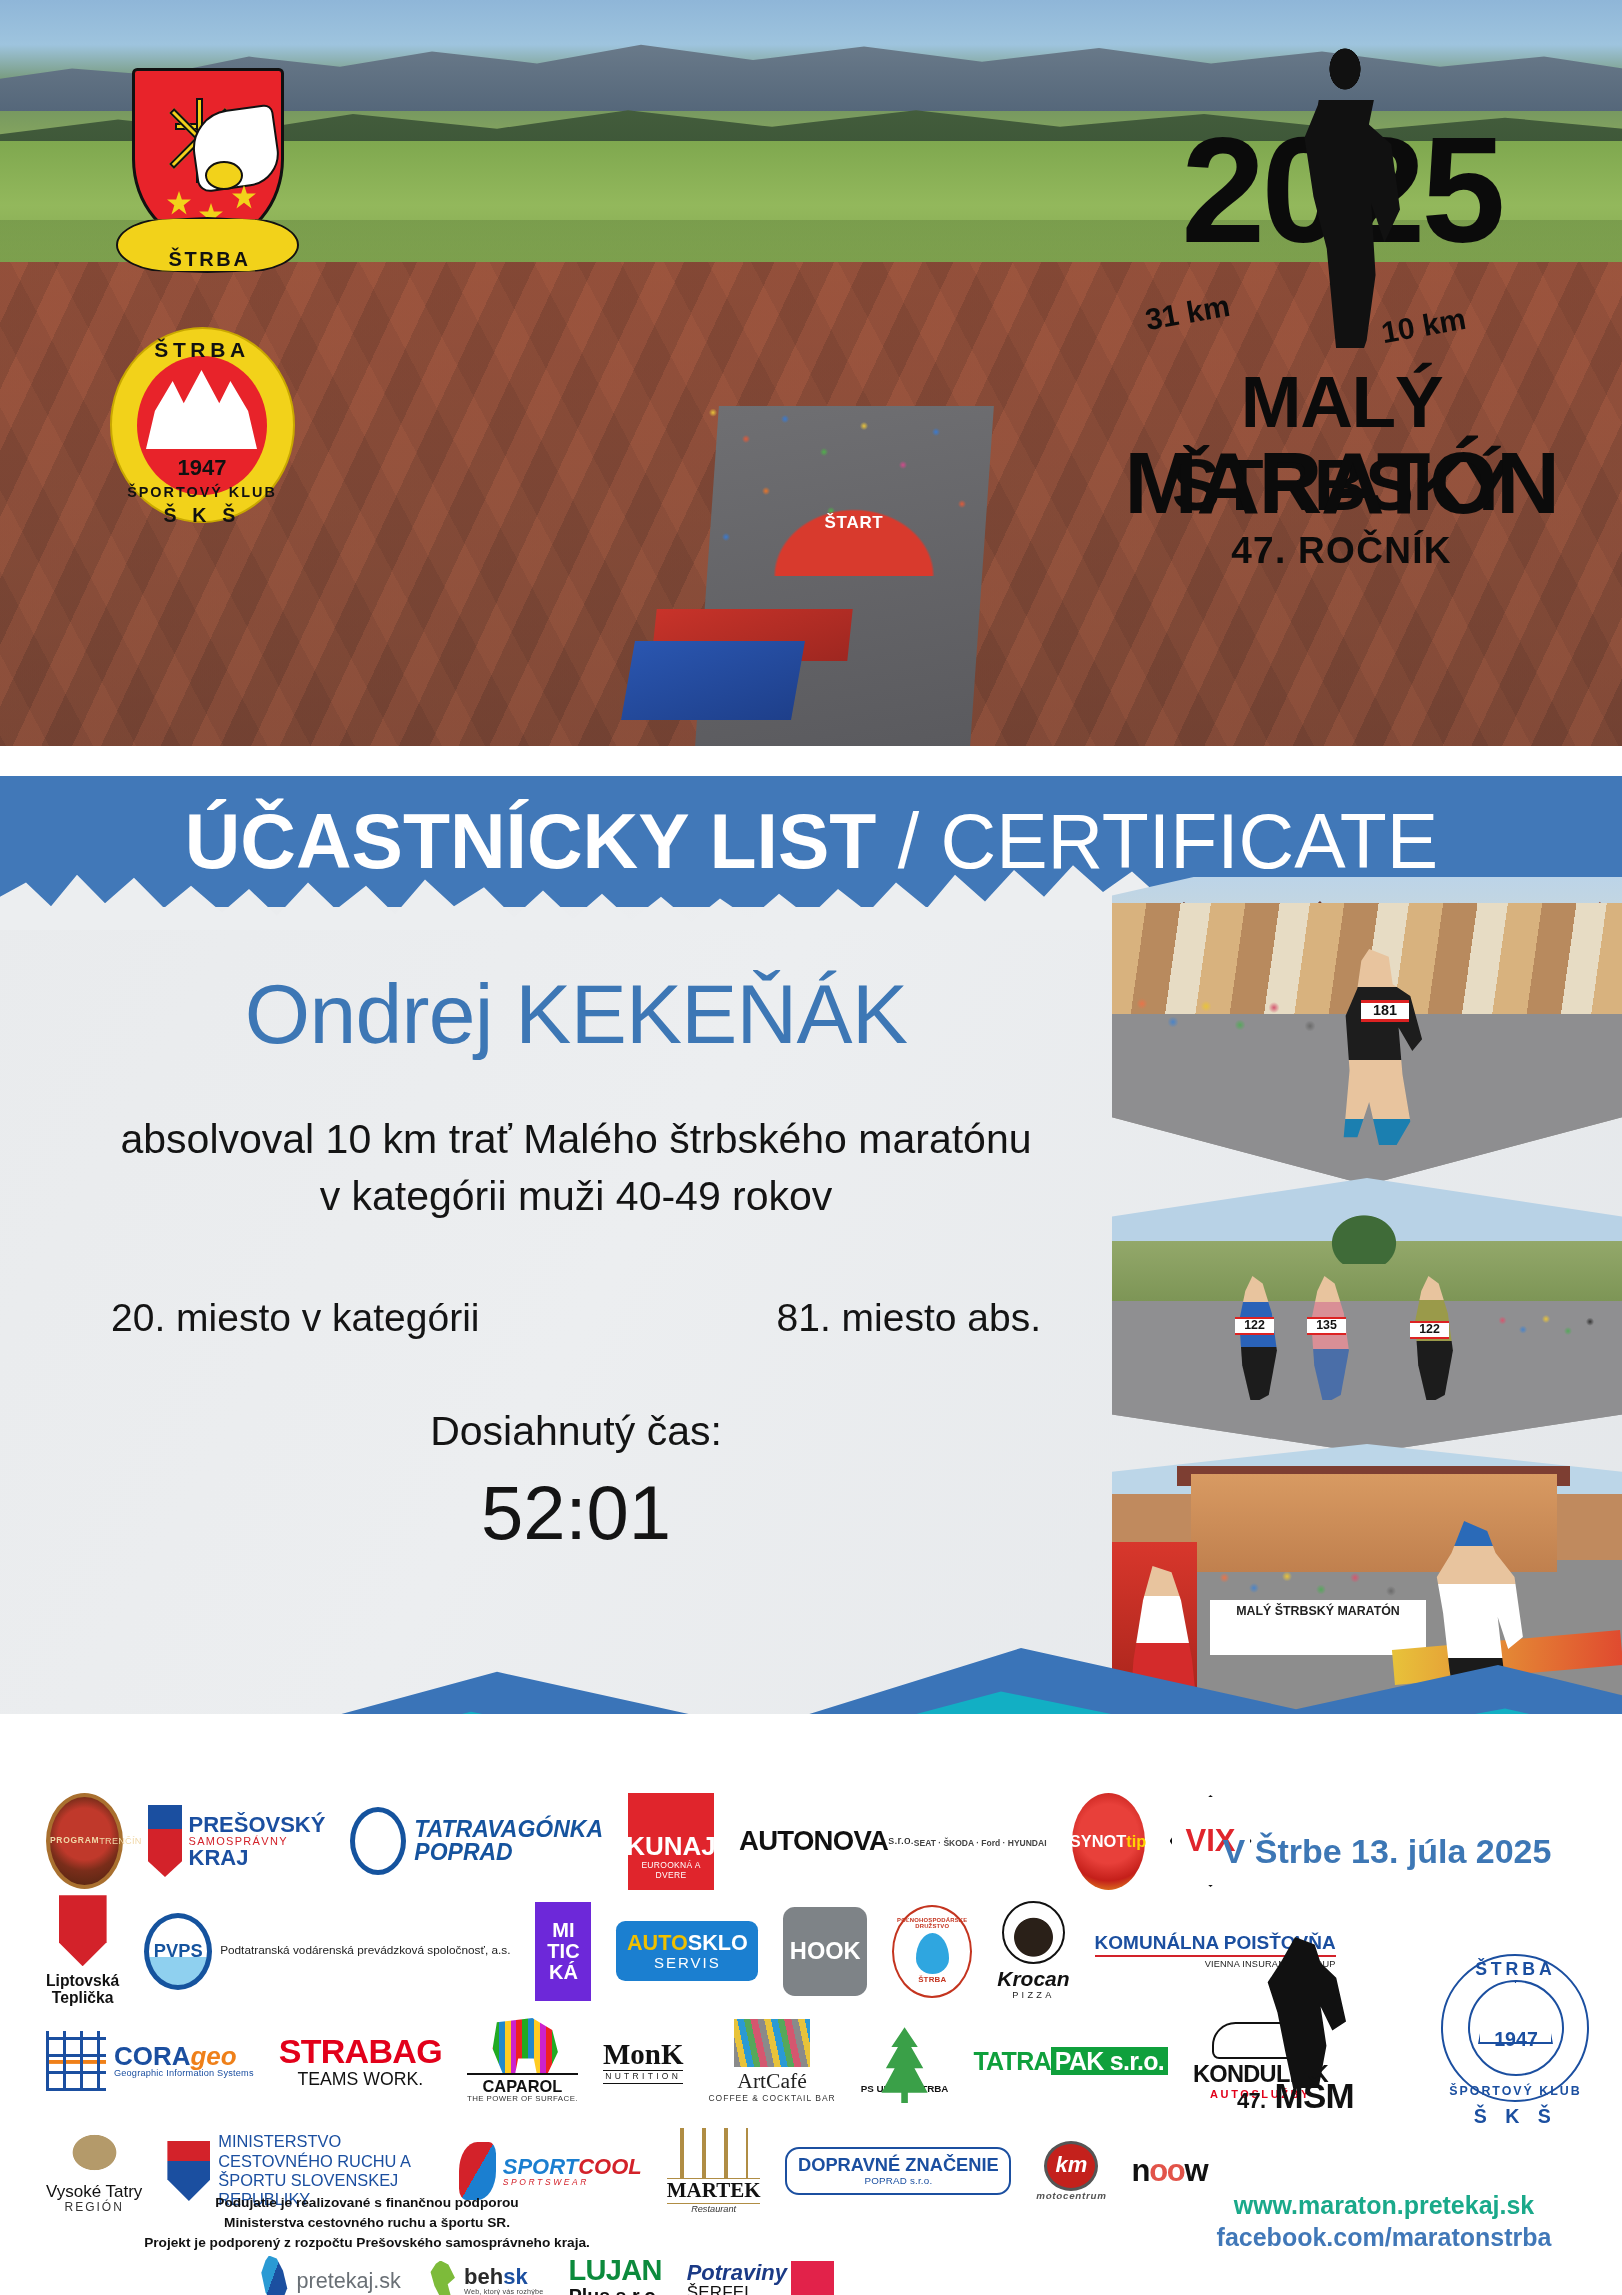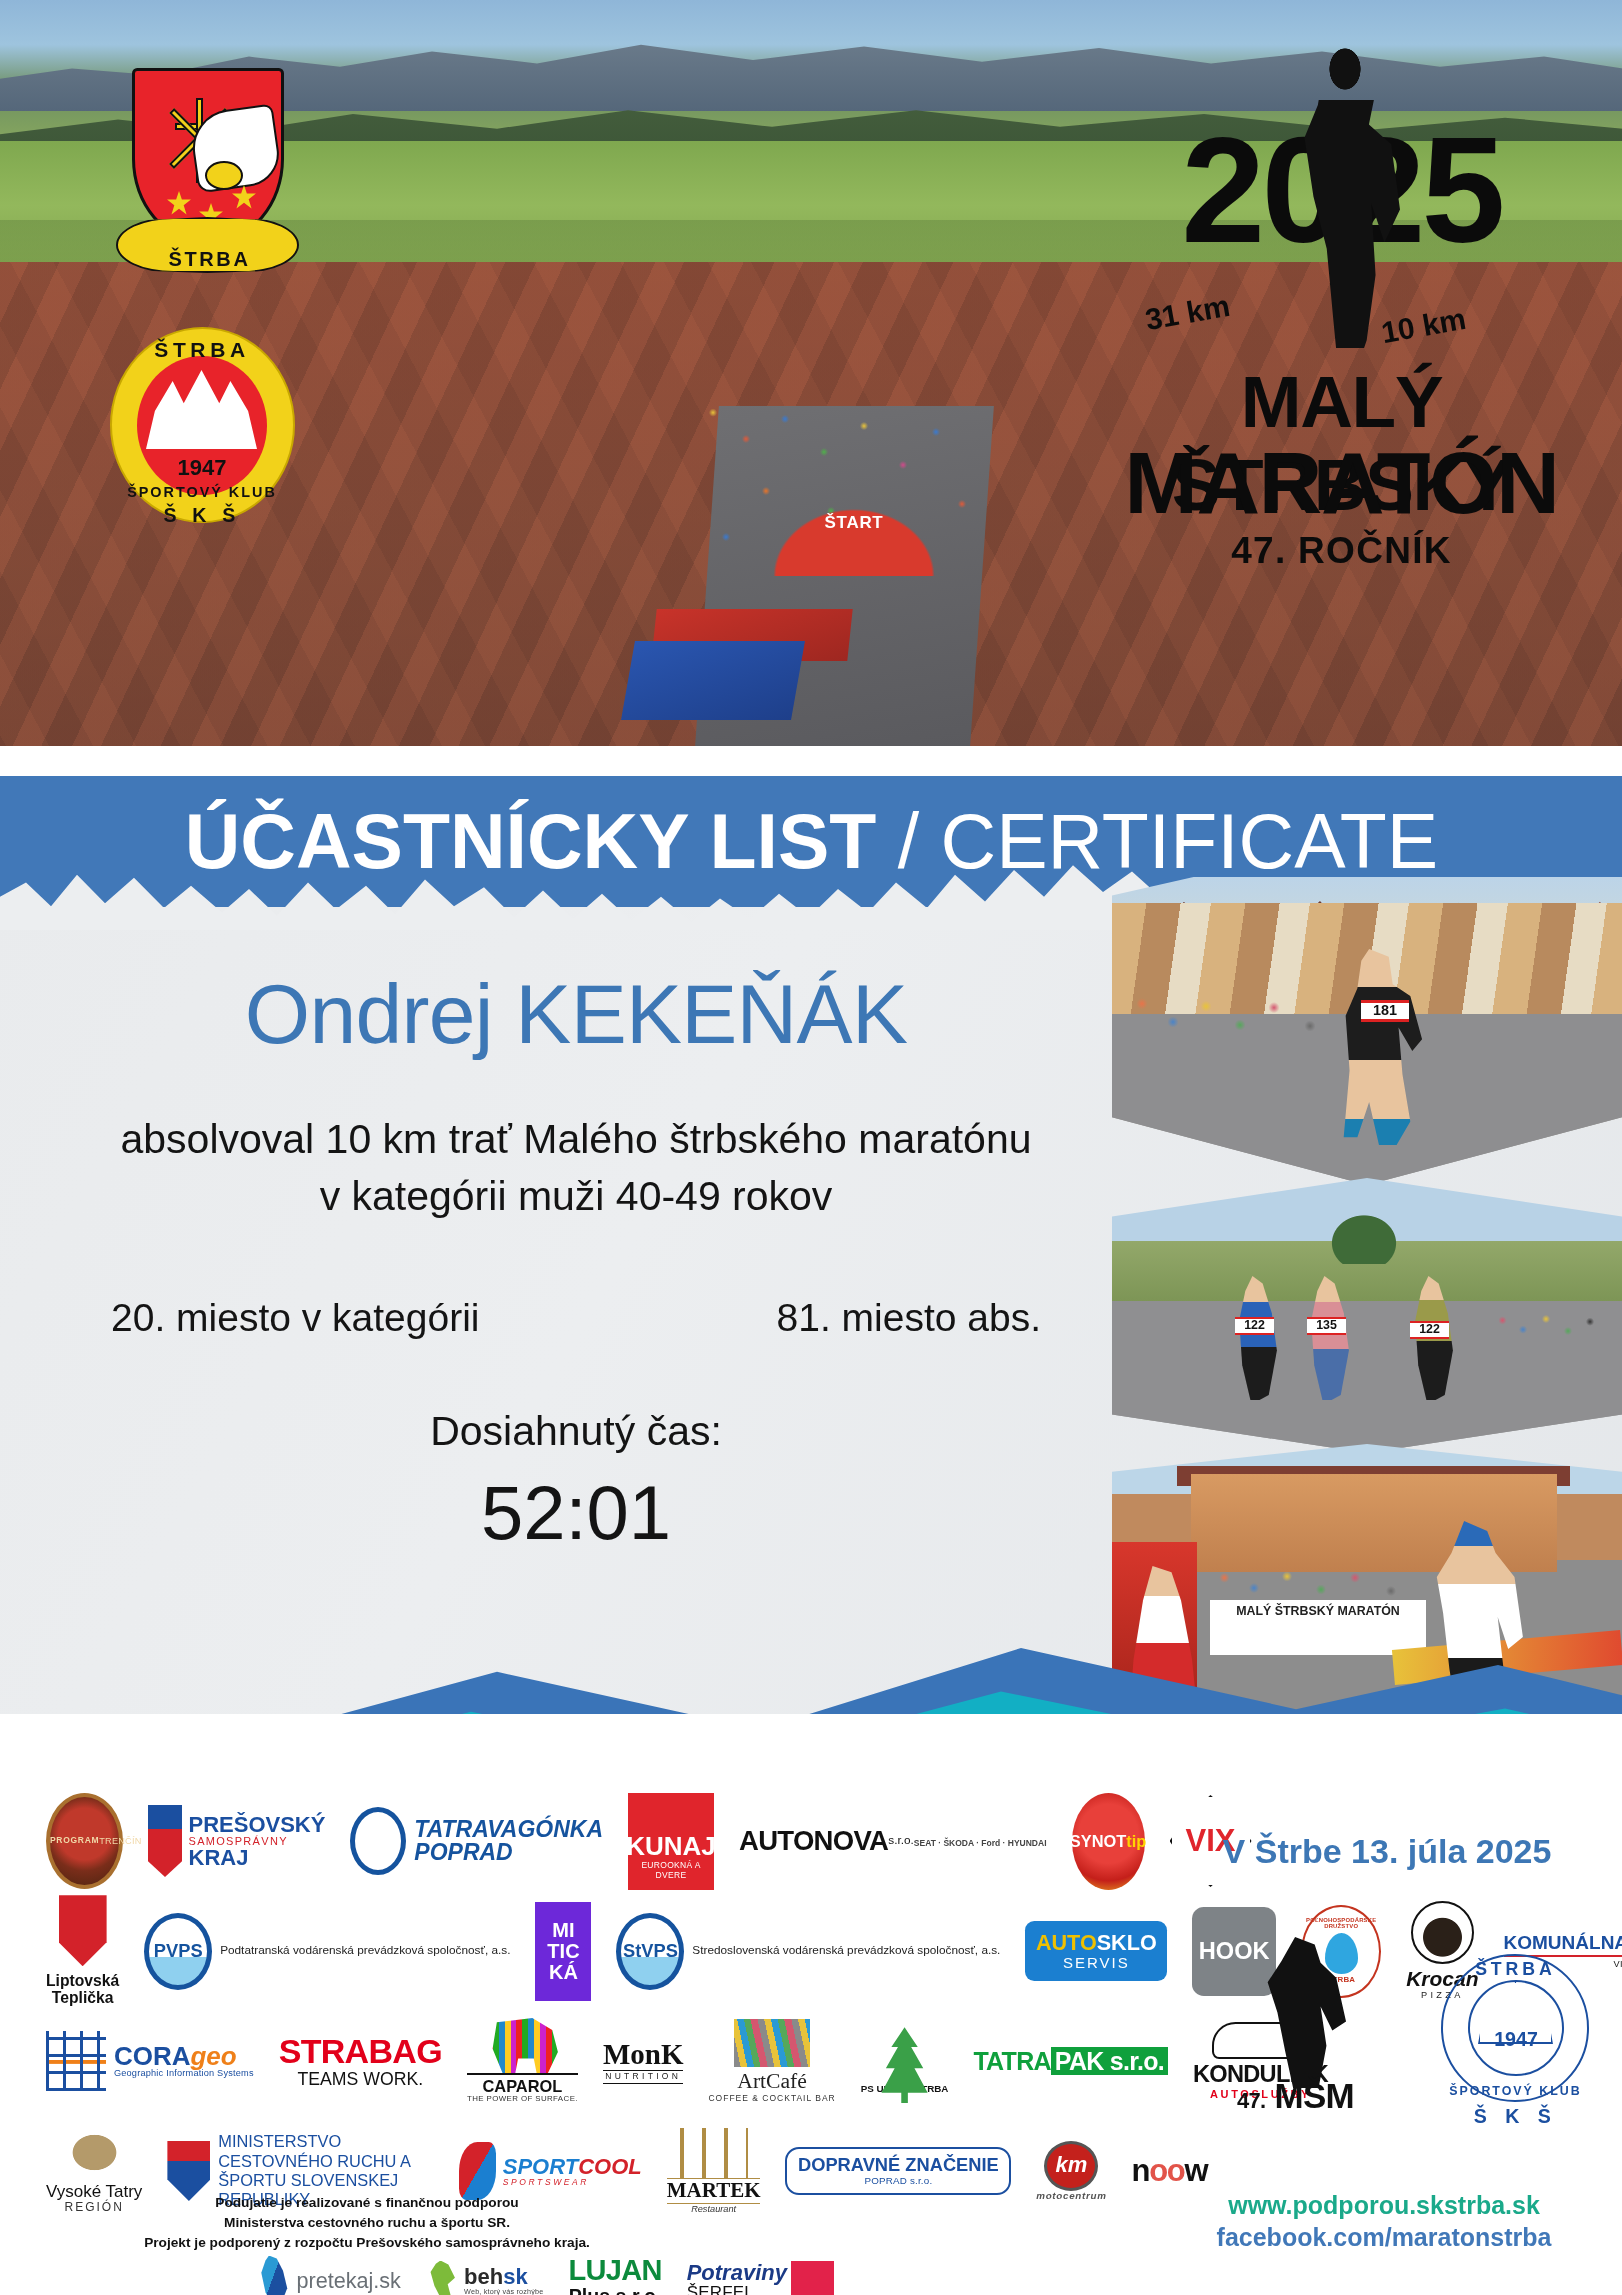--- a/index.html
+++ b/index.html
@@ -585,24 +585,20 @@
         <div class="tx">Teplička</div>
           </div>
       </div>
       <div class="sp chip-pvps">
         <div class="e">PVPS</div>
         <div class="tx">Podtatranská vodárenská prevádzková spoločnosť, a.s.</div>
       </div>
       <div class="sp chip-miticka">
         <span>MI TIC KÁ</span>
       </div>
-      <div class="sp chip-stvps">
-        <div class="e">StVPS</div>
-        <div class="tx">Stredoslovenská vodárenská prevádzková spoločnosť, a.s.</div>
-      </div>
       <div class="sp chip-autosklo">
         <div><span>AUTO</span><i>SKLO</i>
         <div class="sub">SERVIS</div></div>
       </div>
       <div class="sp chip-hook">
         <span>HOOK</span>
       </div>
       <div class="sp chip-pd">
         <span style="font-size:5.9px">POĽNOHOSPODÁRSKE DRUŽSTVO</span>
         <div class="drop"></div>
@@ -763,16 +759,16 @@
   <div class="o"></div>
   <div class="i"></div>
   <div class="m"></div>
   <div class="t">ŠTRBA</div>
   <div class="y">1947</div>
   <div class="c">ŠPORTOVÝ KLUB</div>
   <div class="b">Š K Š</div>
 </div>
 
 <div class="links">
-  <div class="w">www.podporou.skstrba.sk</div>
+  <div class="w">www.maraton.pretekaj.sk</div>
   <div class="f">facebook.com/maratonstrba</div>
 </div>
 
 
 </body></html>

